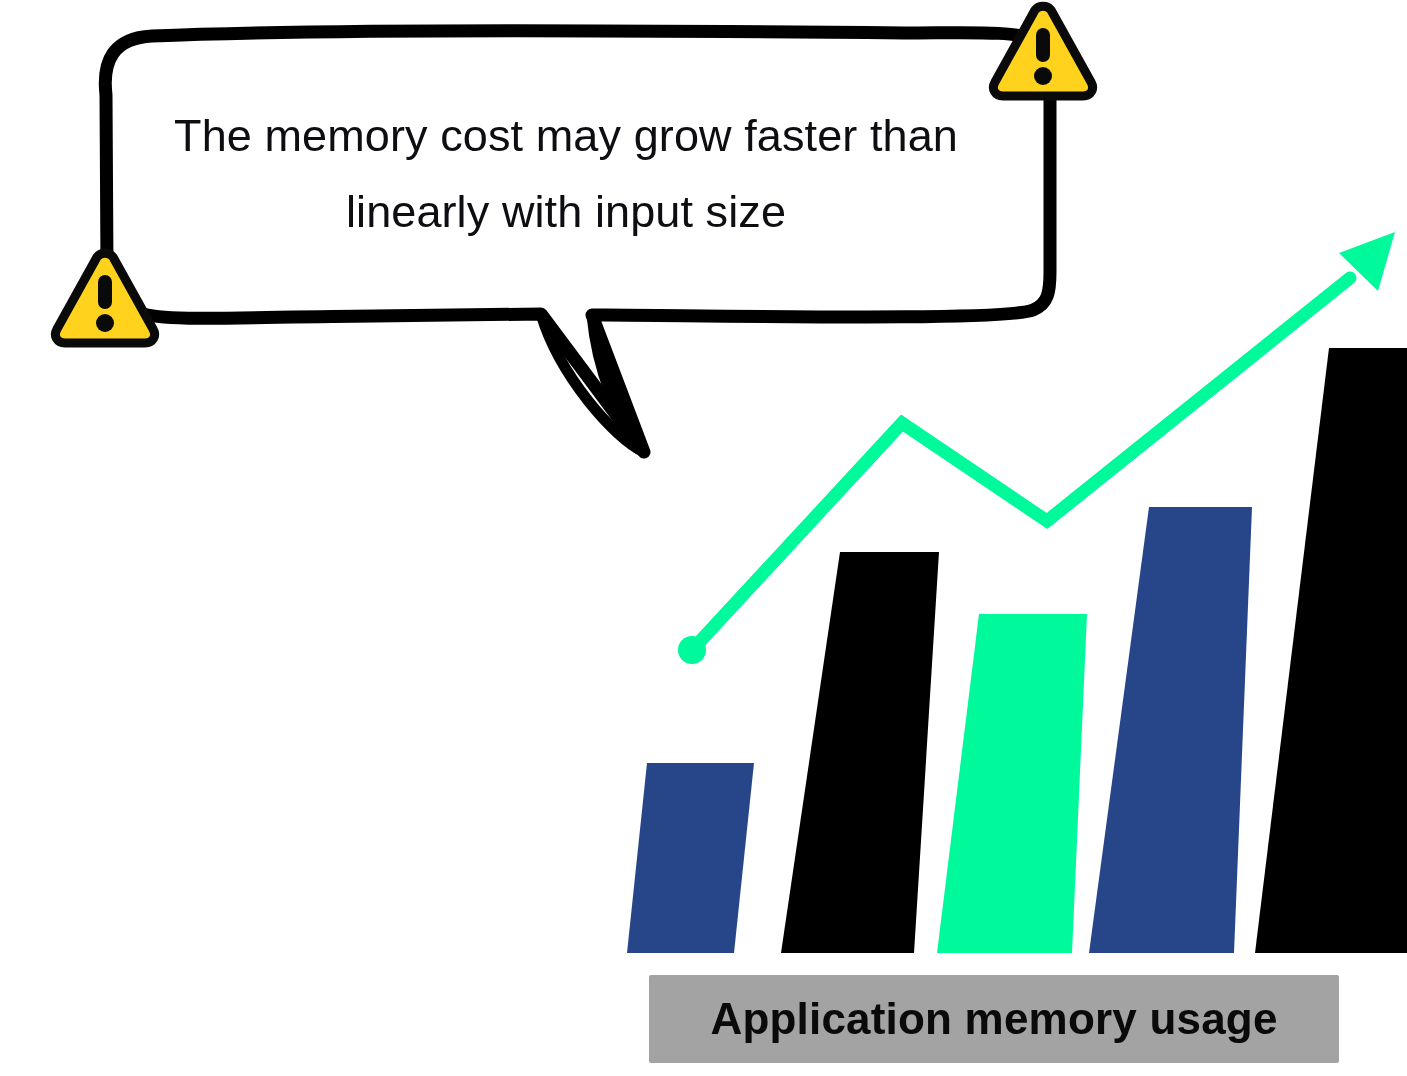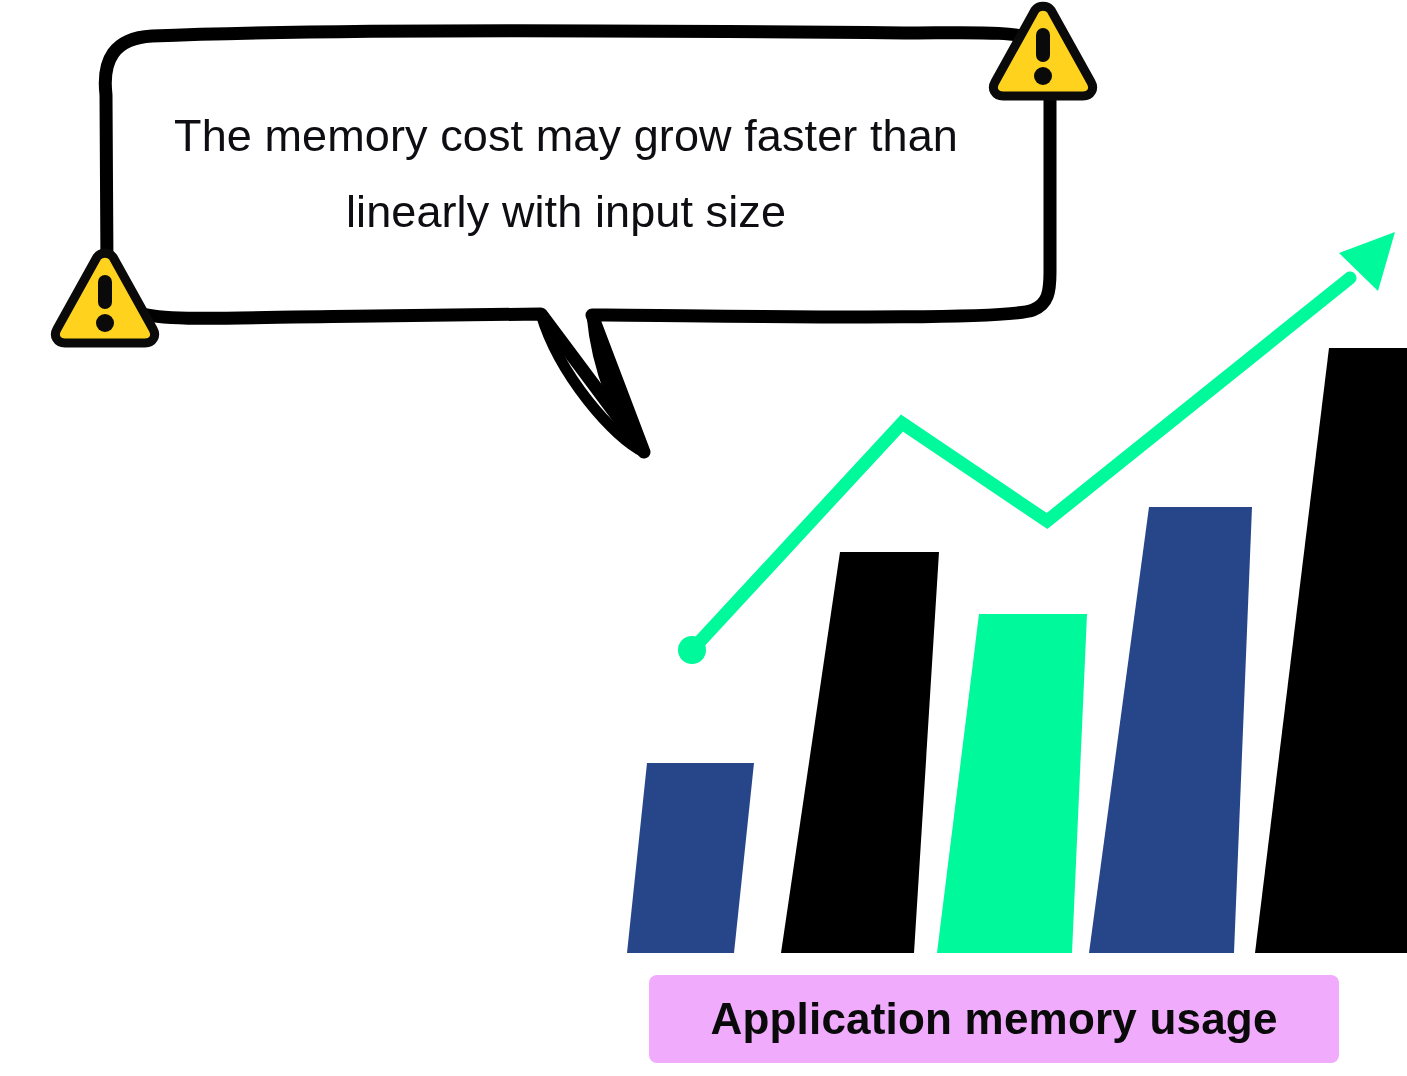--- a/index.html
+++ b/index.html
@@ -37,22 +37,22 @@
     color: #0d0d12;
     letter-spacing: 0.1px;
     white-space: pre-line;
   }
   .chart-caption {
     position: absolute;
     left: 605px;
     top: 975px;
     width: 690px;
     height: 88px;
-    background: #f0abfc;
-    border-radius: 8px;
+    background: #a3a3a3;
+    border-radius: 2px;
     display: flex;
     align-items: center;
     justify-content: center;
   }
   .chart-caption span {
     font-family: "Liberation Sans", sans-serif;
     font-weight: bold;
     font-size: 44px;
     color: #0a0a0a;
     letter-spacing: 0.2px;

